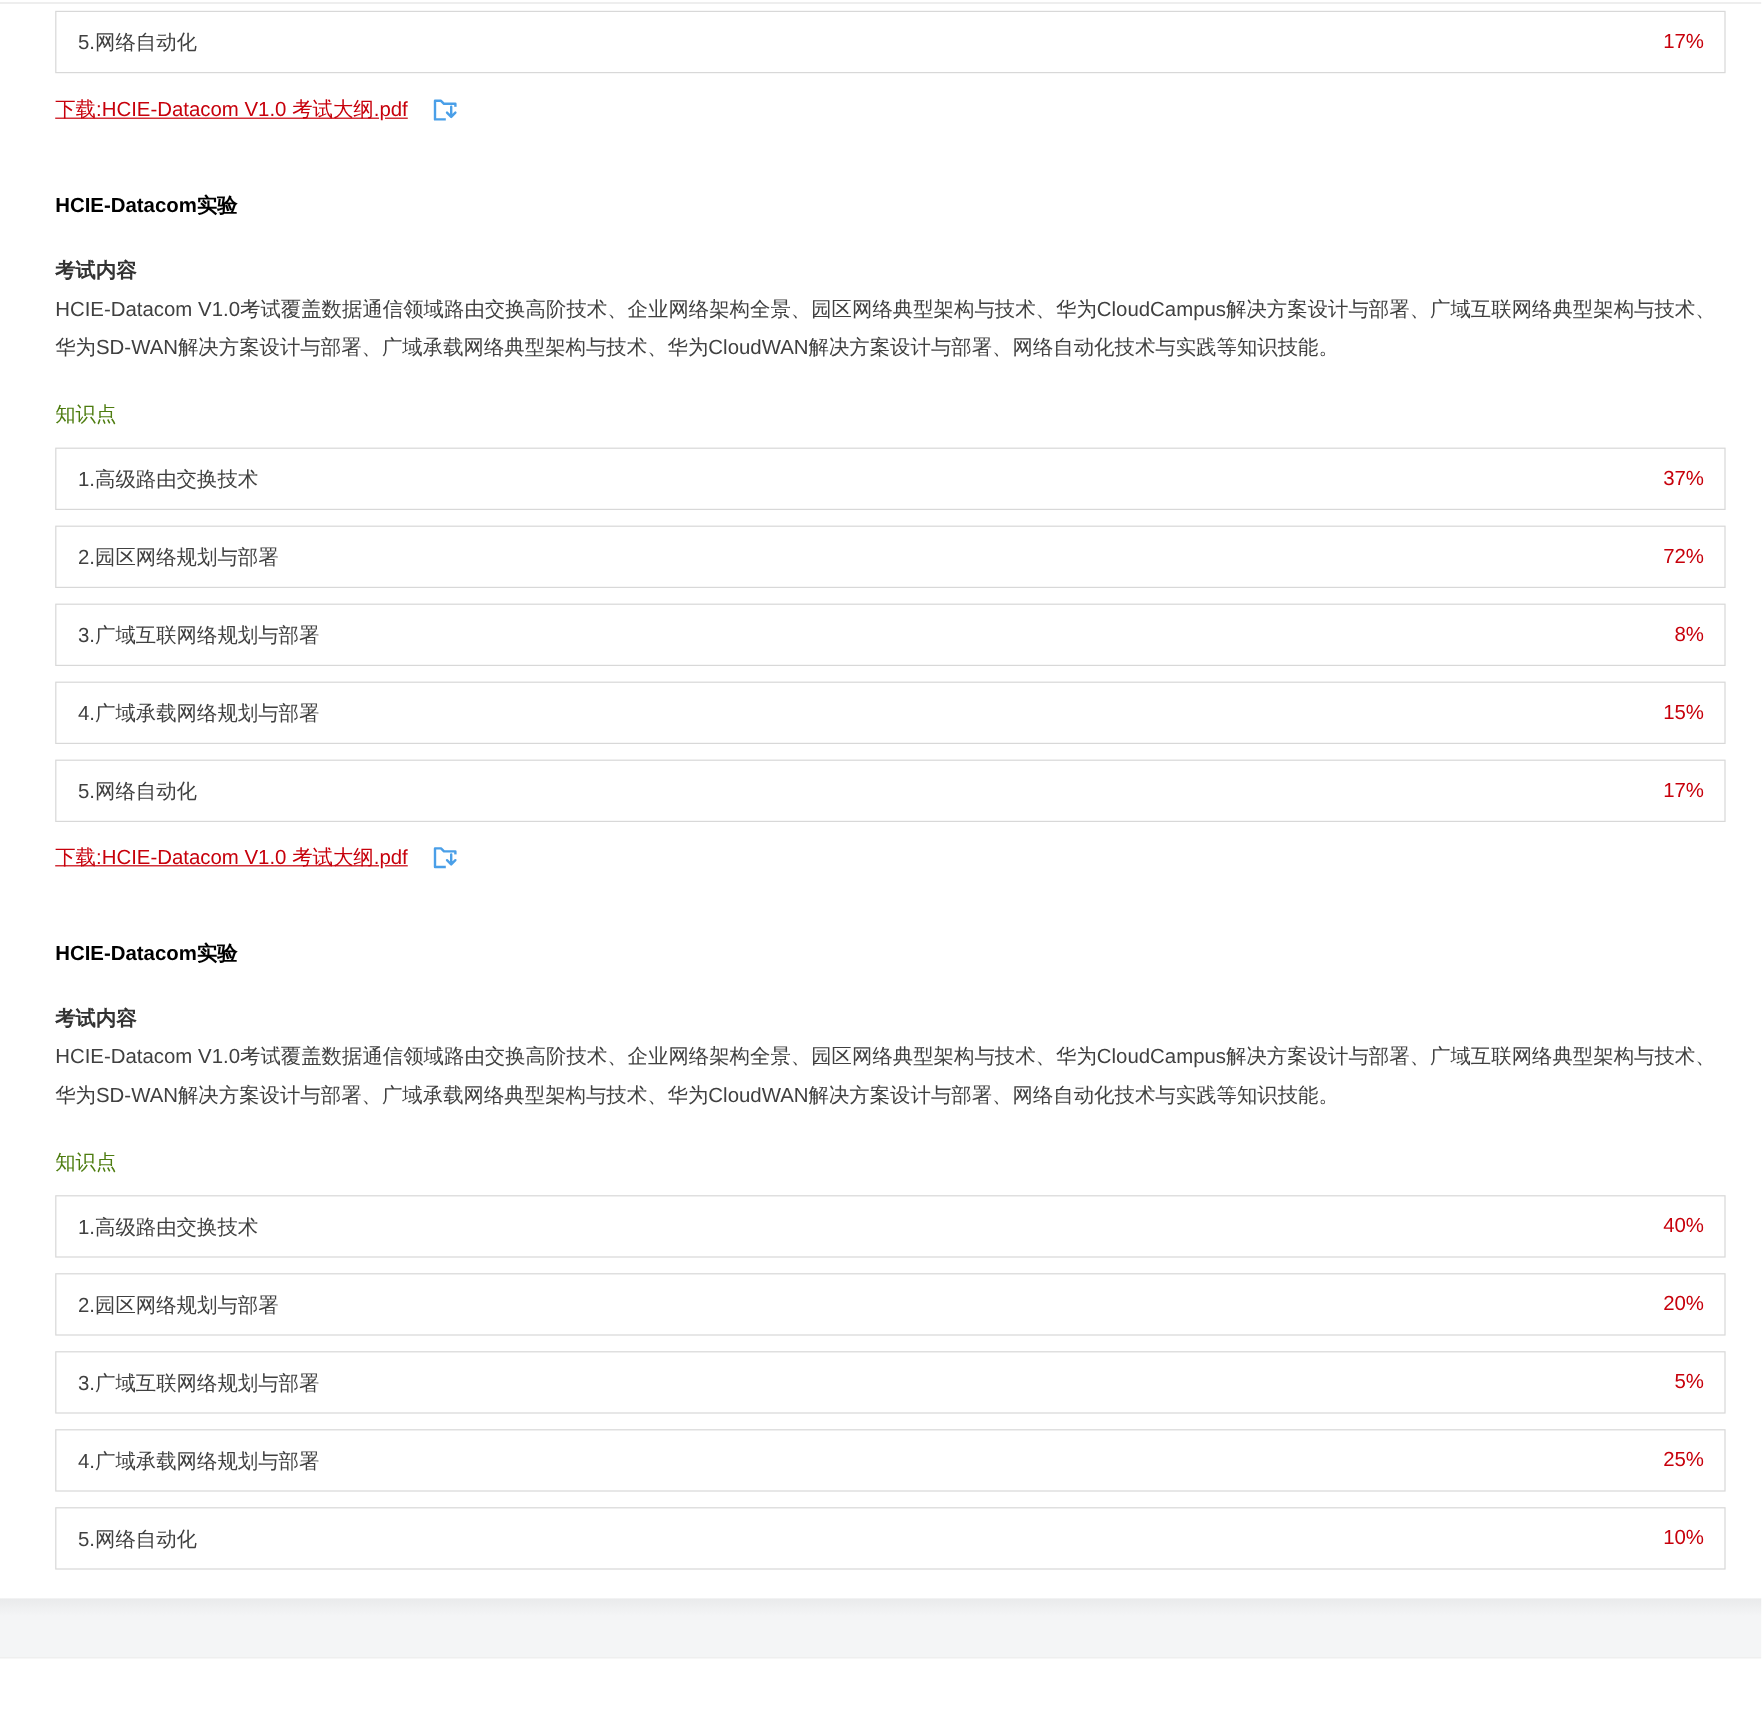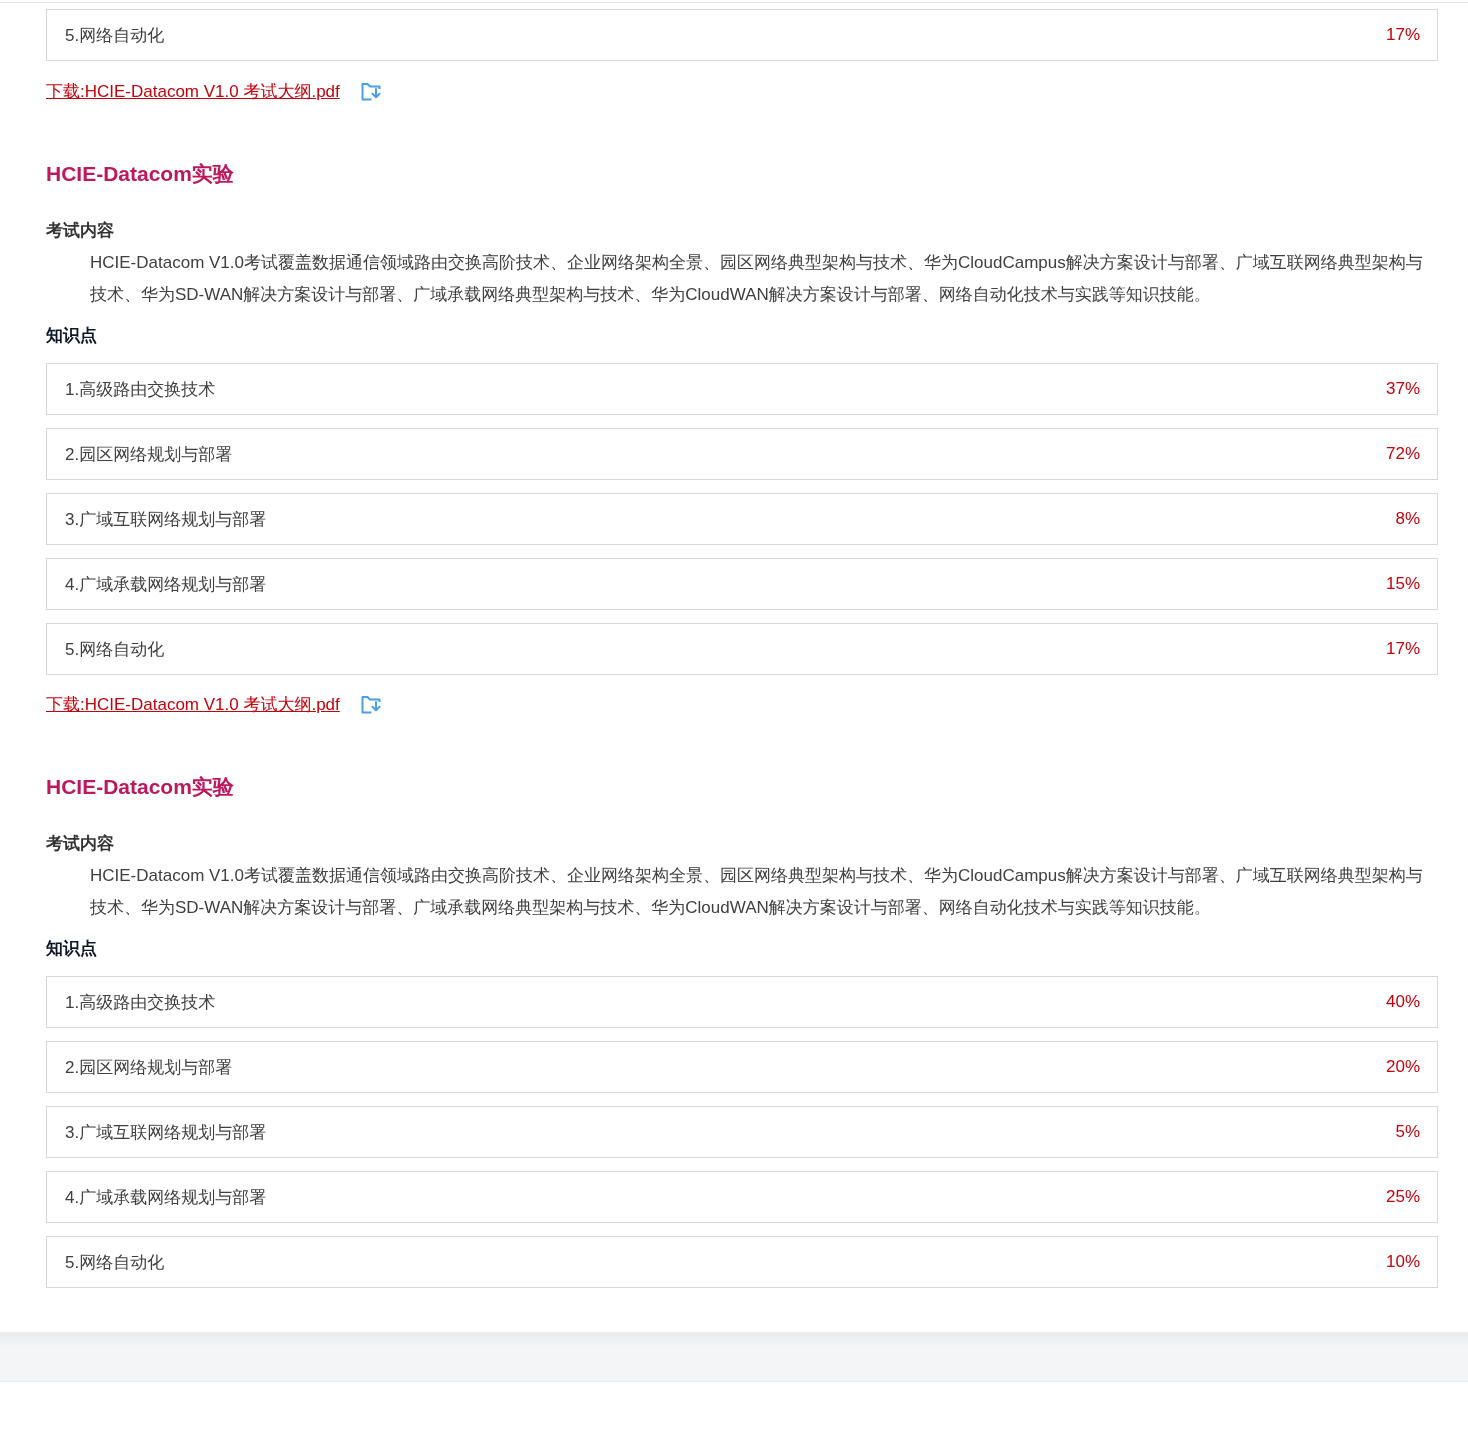--- a/index.html
+++ b/index.html
@@ -48,44 +48,43 @@
   .dl-line.mid { margin-top: 18px; }
   .dl-link {
     color: #c7000b;
     font-size: 17px;
     text-decoration: underline;
     cursor: pointer;
   }
   .dl-icon { display: inline-flex; cursor: pointer; }
   
   .section-heading {
-    font-size: 21px;
+    font-size: 17px;
     font-weight: bold;
-    color: #be185d;
+    color: #000000;
     margin-top: 57px;
   }
   .sub-label {
     font-size: 17px;
     font-weight: bold;
     color: #333333;
     margin-top: 31px;
   }
   .exam-paragraph {
     font-size: 17px;
     line-height: 32px;
     color: #404040;
     margin-top: 5px;
     max-width: 1395px;
-    margin-left: 44px;
   }
   .points-label {
     font-size: 17px;
-    font-weight: bold;
-    color: #0f172a;
-    margin-top: 13px;
+    font-weight: normal;
+    color: #4d7c0f;
+    margin-top: 28px;
     margin-bottom: 16px;
   }
   .kp-list { margin: 0; }
   
   .footer-gray-bar {
     position: absolute;
     left: 0; right: 0;
     bottom: 63px;
     height: 50px;
     background: linear-gradient(to bottom, #e9eaeb 0%, #f4f5f6 30%, #f4f5f6 100%);

